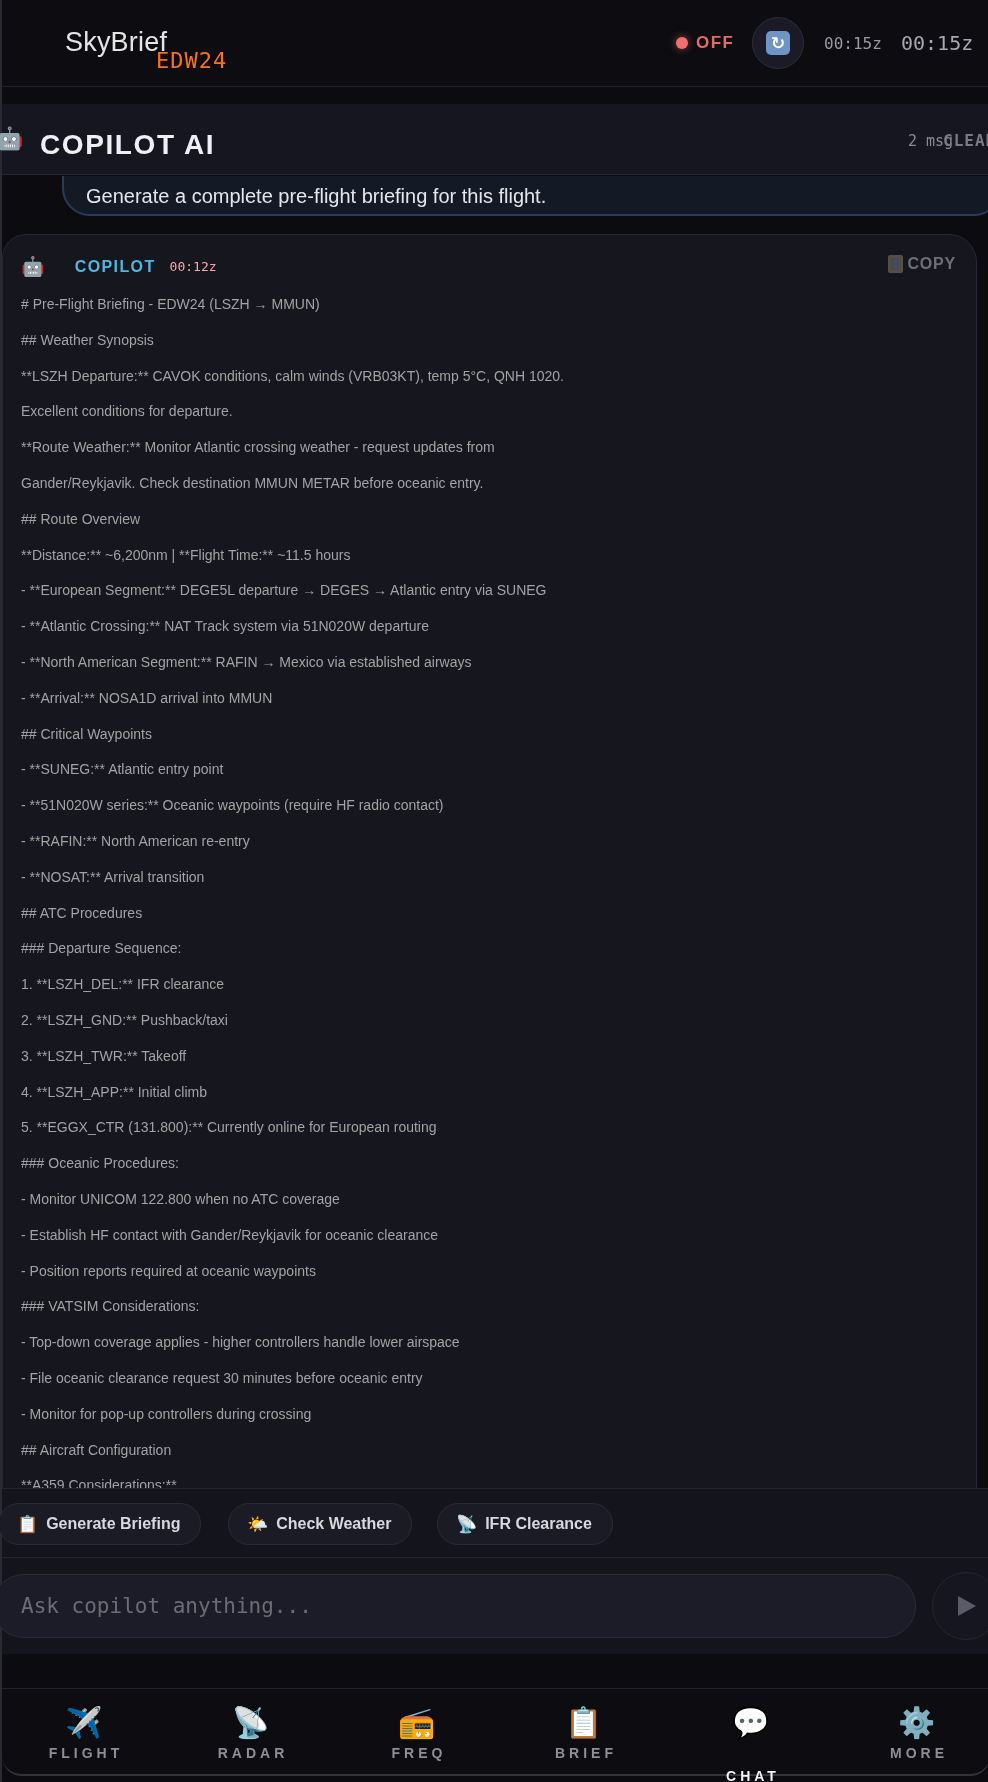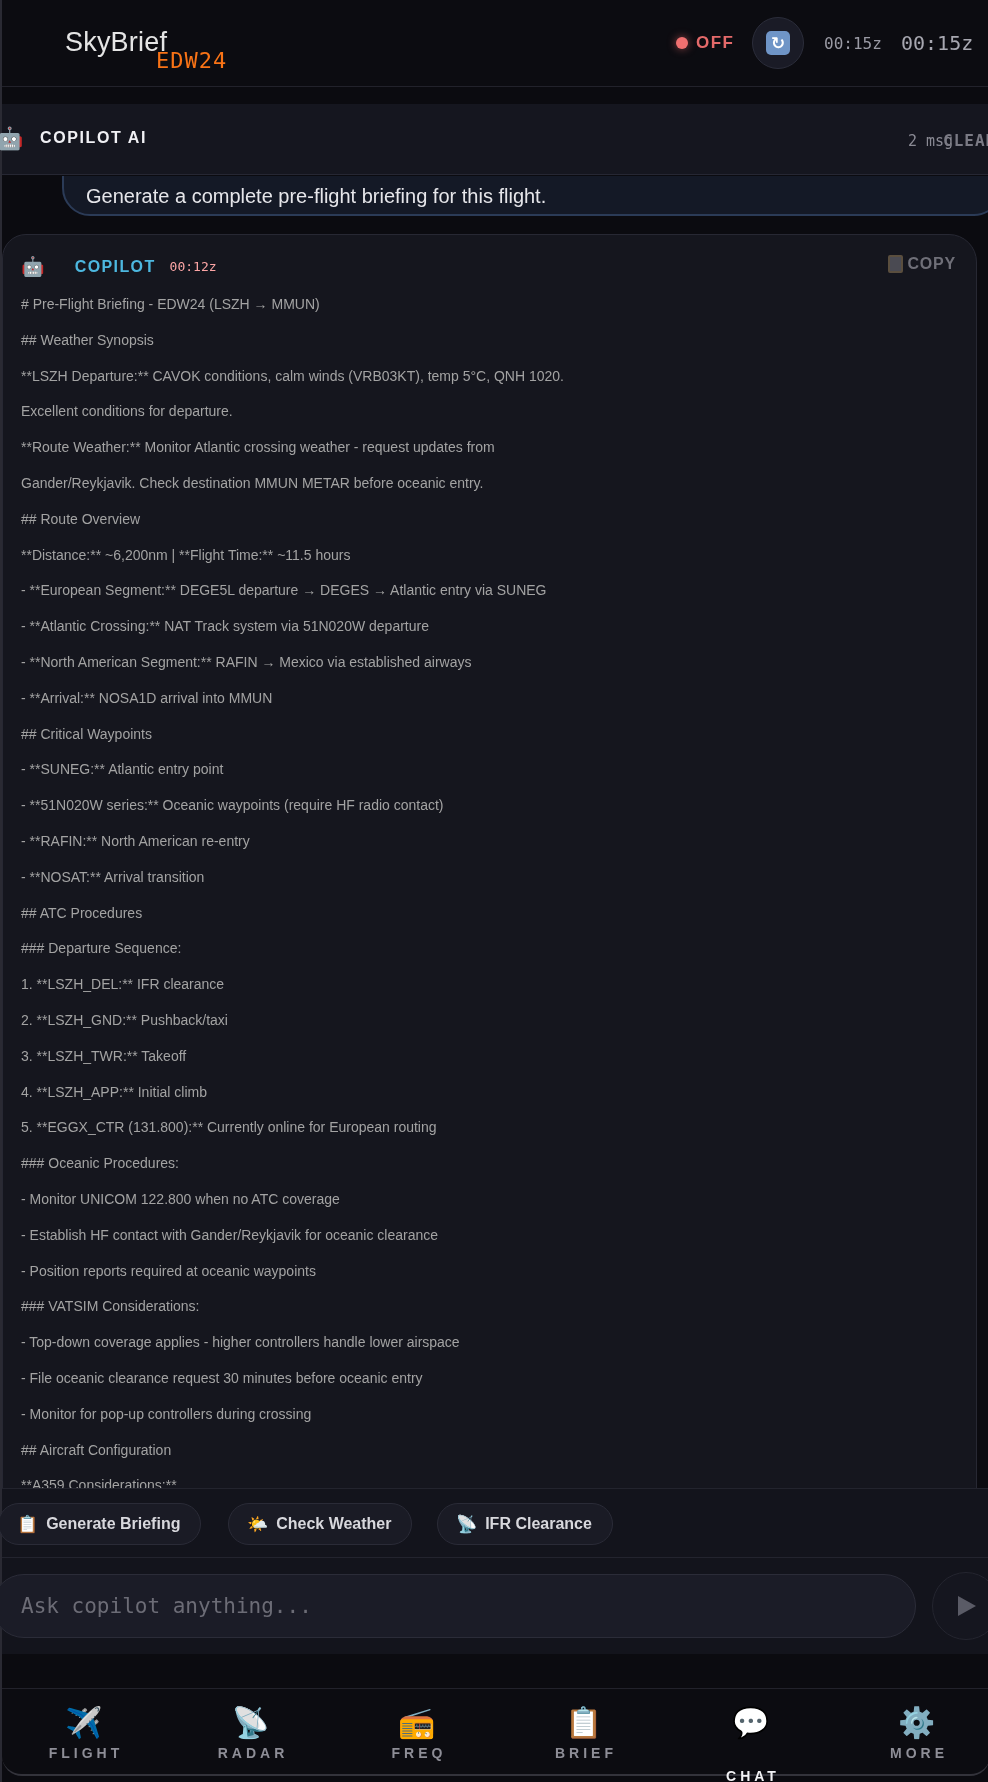--- a/index.html
+++ b/index.html
@@ -16,21 +16,21 @@
   .status-dot { width: 12px; height: 12px; border-radius: 50%; background: #f07070; box-shadow: 0 0 8px rgba(240,112,112,0.6); }
   .status-label { font-size: 17px; font-weight: 700; color: #e46a6a; letter-spacing: 1.5px; }
   .sync-btn { position: absolute; left: 750px; top: 17px; width: 52px; height: 52px; border-radius: 50%; background: #1a1b26; border: 1px solid #2b2d3a; display: flex; align-items: center; justify-content: center; }
   .sync-icon { width: 24px; height: 24px; border-radius: 5px; background: #6f95c7; color: #fff; font-size: 17px; font-weight: 700; display: flex; align-items: center; justify-content: center; }
   .clock-small { position: absolute; left: 822px; top: 34px; font-family: "DejaVu Sans Mono", monospace; font-size: 16px; color: #9a9aa4; }
   .clock-large { position: absolute; left: 899px; top: 31px; font-family: "DejaVu Sans Mono", monospace; font-size: 20px; color: #a7a7b0; }
 
   
   .copilot-header { position: absolute; left: 0; top: 104px; width: 988px; height: 71px; background: #15161f; border-bottom: 1px solid #262733; }
   .copilot-robot { position: absolute; left: -6px; top: 22px; font-size: 22px; }
-  .copilot-title { position: absolute; left: 38px; top: 25px; font-size: 16px; font-weight: 700; color: #f0f0f4; letter-spacing: 1.6px; }
+  .copilot-title { position: absolute; left: 38px; top: 25px; font-size: 28px; font-weight: 700; color: #f0f0f4; letter-spacing: 1.6px; }
   .msg-count { position: absolute; left: 906px; top: 28px; font-family: "DejaVu Sans Mono", monospace; font-size: 15px; color: #8a8a94; }
   .clear-btn { position: absolute; left: 941px; top: 27px; font-family: "DejaVu Sans Mono", monospace; font-size: 16px; font-weight: 700; color: #7a7a84; letter-spacing: 1px; white-space: nowrap; }
 
   
   .chat-area { position: absolute; left: 0; top: 176px; width: 988px; height: 1312px; overflow: hidden; }
   .user-bubble { position: absolute; left: 60px; top: -60px; width: 940px; height: 100px; background: #141926; border: 2px solid #2b3b57; border-radius: 28px; }
   .user-text { position: absolute; left: 22px; top: 67px; font-size: 20px; color: #e6e6ea; white-space: nowrap; }
 
   .ai-card { position: absolute; left: 0; top: 58px; width: 975px; height: 1300px; background: #15161e; border: 1px solid #272833; border-radius: 24px 28px 0 0; }
   .ai-head { position: absolute; left: 18px; top: 20px; display: flex; align-items: center; gap: 10px; }

